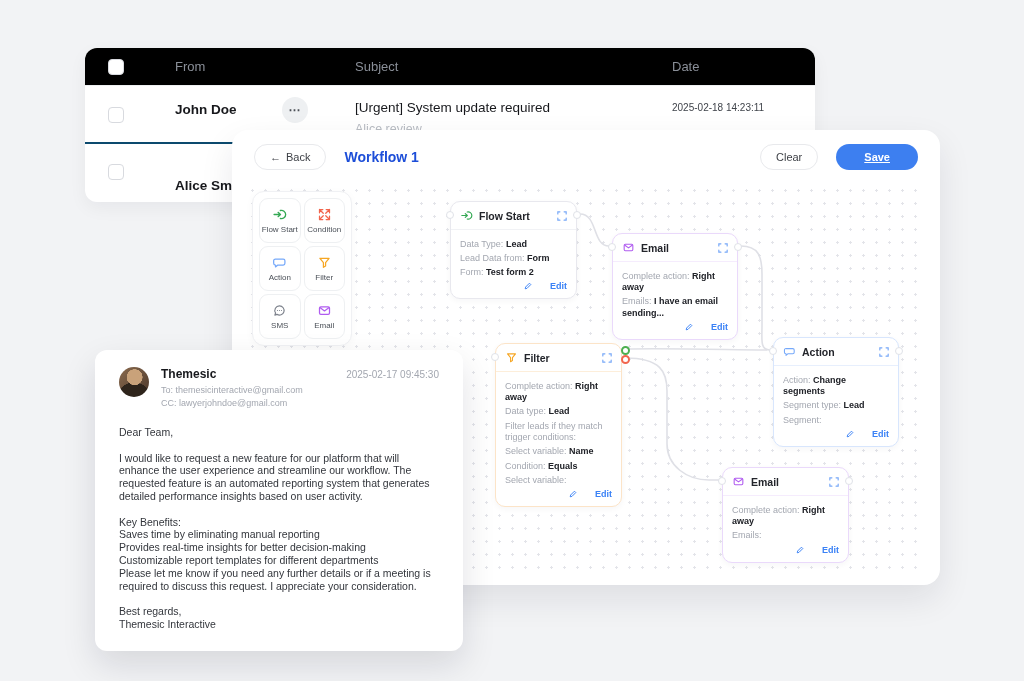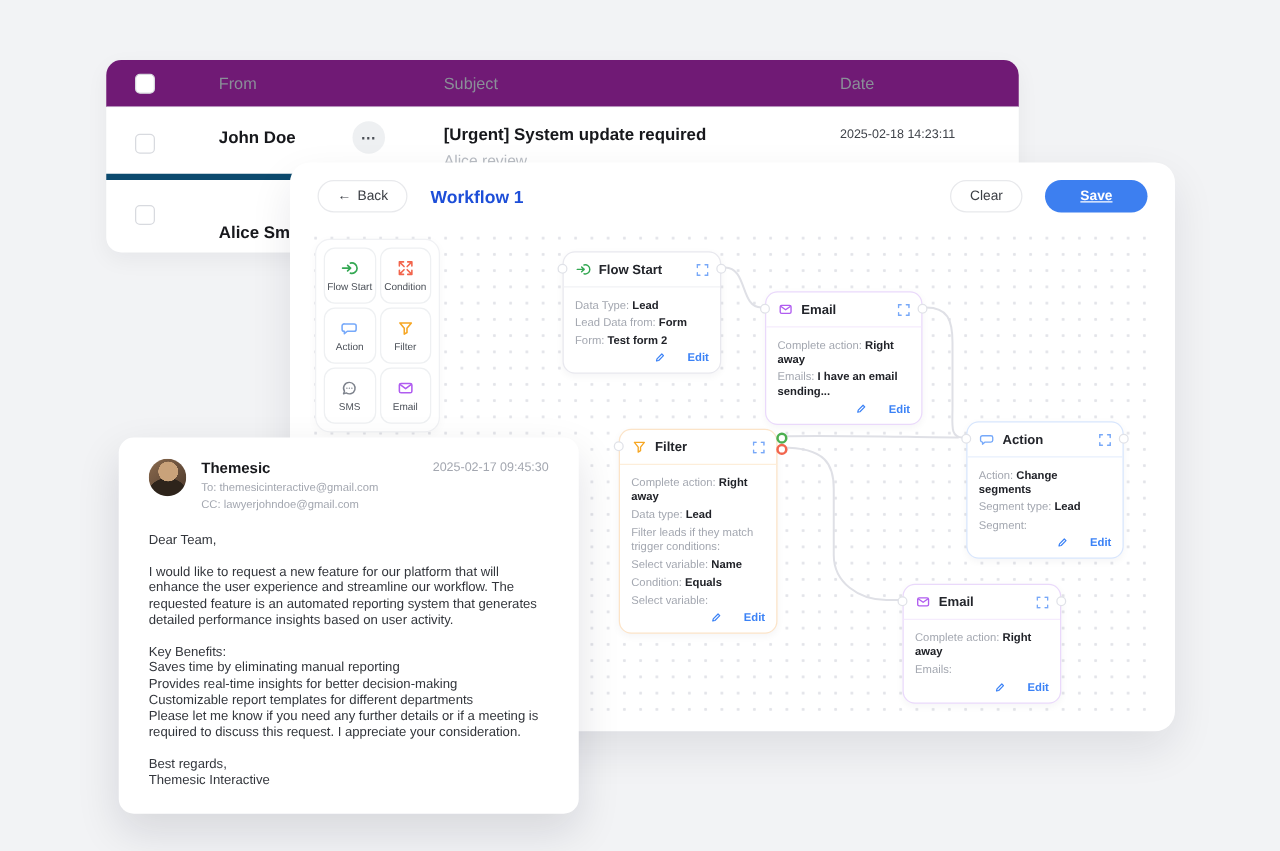--- a/index.html
+++ b/index.html
@@ -4,32 +4,32 @@
 <style>
   * { margin:0; padding:0; box-sizing:border-box; }
   html,body { width:1024px; height:681px; }
   body { font-family:"Liberation Sans", sans-serif; background:#f2f3f5; position:relative; overflow:hidden; }
   .stage { position:absolute; inset:0; }
 
   
   .table-card { position:absolute; left:85px; top:48px; width:730px; height:154px;
     background:#fff; border-radius:12px; box-shadow:0 6px 18px rgba(20,20,40,.05); z-index:1; }
   .t-row { position:relative; }
-  .t-head { height:38px; background:#701a75; border-bottom:1px solid #eef0f2; border-radius:12px 12px 0 0; }
+  .t-head { height:38px; background:#000000; border-bottom:1px solid #eef0f2; border-radius:12px 12px 0 0; }
   .t-head .col { position:absolute; top:11px; font-size:13px; color:#8a8f98; font-weight:500; }
-  .t-body-row { height:58px; border-bottom:5px solid #0c4a6e; }
+  .t-body-row { height:58px; border-bottom:2px solid #0c4a6e; }
   .t-body-row.last { height:56px; border-bottom:none; }
   .checkbox { position:absolute; left:23px; width:16px; height:16px; border:1.5px solid #d8dadf;
     border-radius:4px; background:#fff; }
   .t-head .checkbox { top:11px; }
   .from-name { position:absolute; left:90px; font-size:13.5px; font-weight:700; color:#17181c; }
   .menu-btn { position:absolute; left:197px; top:11px; width:26px; height:26px; border-radius:50%;
     background:#eef0f2; color:#4b4f56; font-size:12px; font-weight:700; text-align:center; line-height:24px;
     letter-spacing:1px; border:none; }
-  .subj { position:absolute; left:270px; top:14px; font-size:13.5px; font-weight:700; color:#17181c; }
+  .subj { position:absolute; left:270px; top:14px; font-size:13.5px; font-weight:400; color:#17181c; }
   .subj-preview { position:absolute; left:270px; top:36px; font-size:12.5px; color:#b8bcc3; }
   .t-date { position:absolute; left:587px; top:16px; font-size:10px; color:#3f434a; }
 
   
   .wf-panel { position:absolute; left:232px; top:130px; width:708px; height:455px; background:#fff;
     border-radius:16px; box-shadow:0 14px 34px rgba(20,20,40,.09); z-index:2; }
   .wf-header { position:absolute; left:0; top:0; right:0; height:54px; display:flex; align-items:center;
     padding:0 22px; gap:18px; }
   .pill { border:1px solid #e8e9ec; border-radius:999px; background:#fff; font-size:11px; color:#3c3f45;
     padding:6px 15px; font-family:inherit; }

